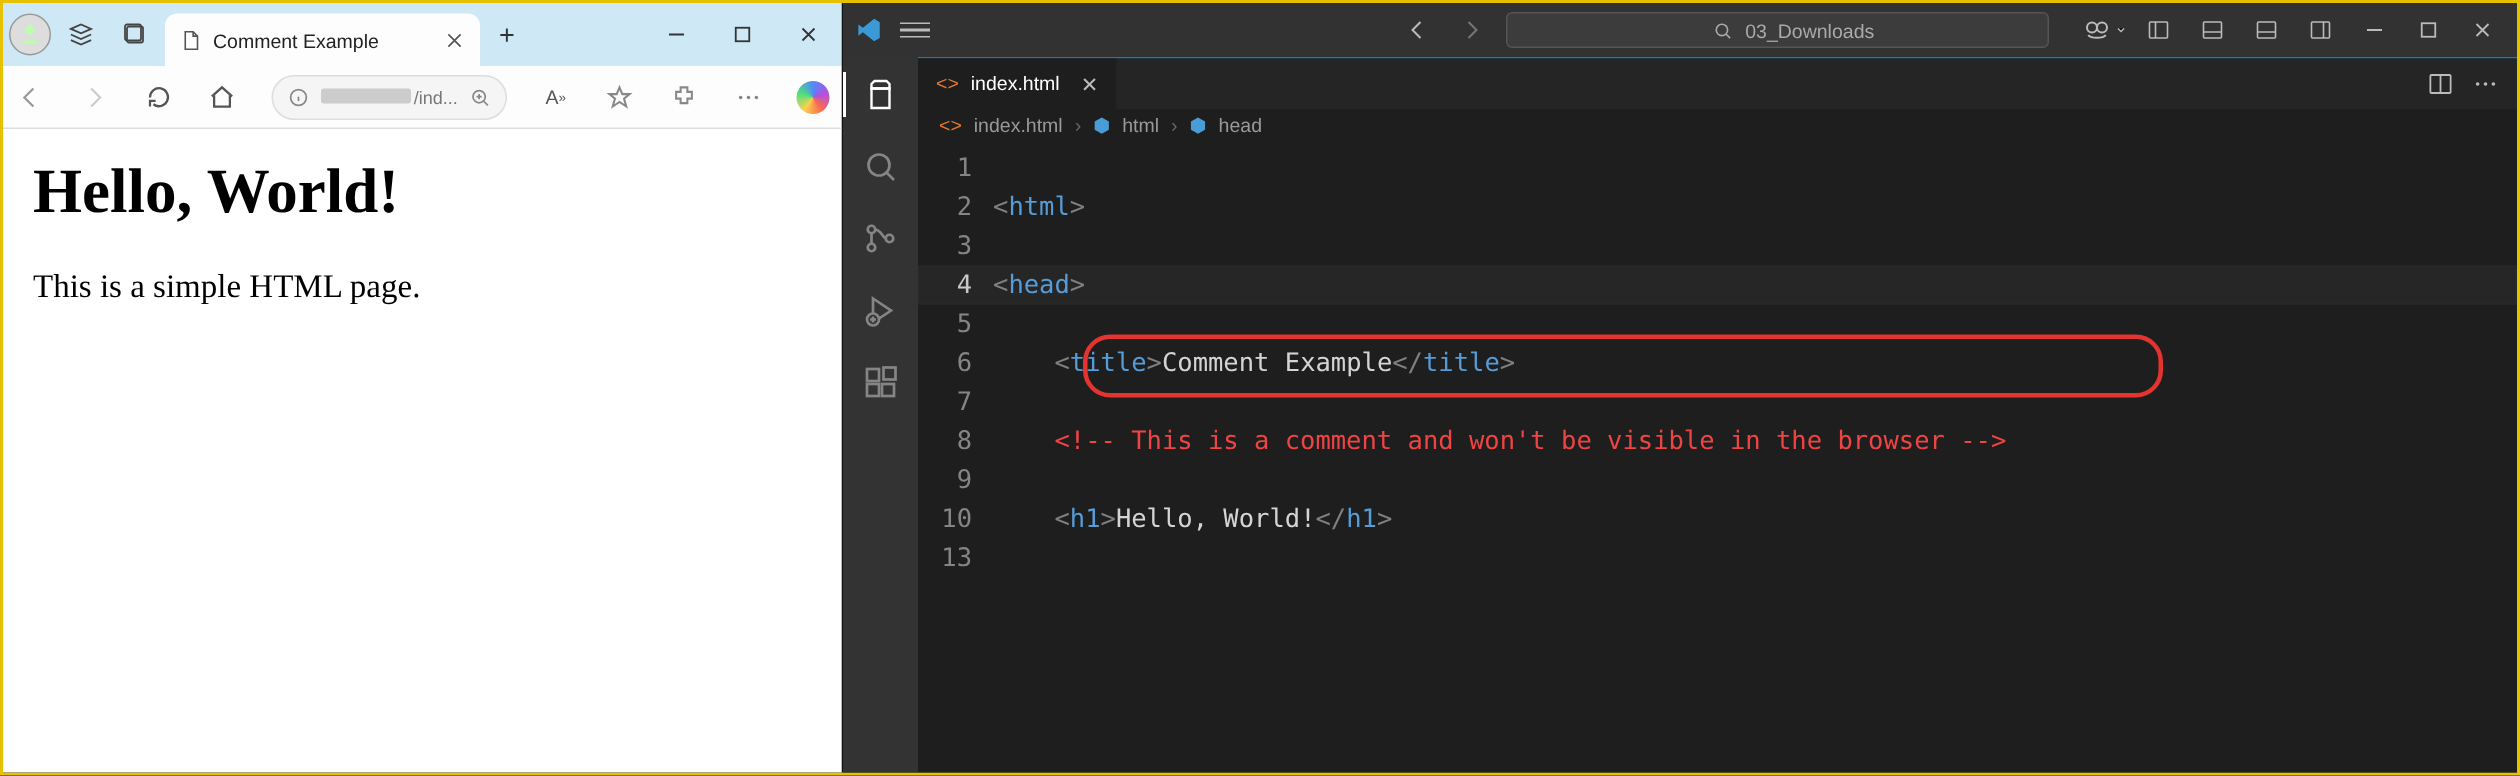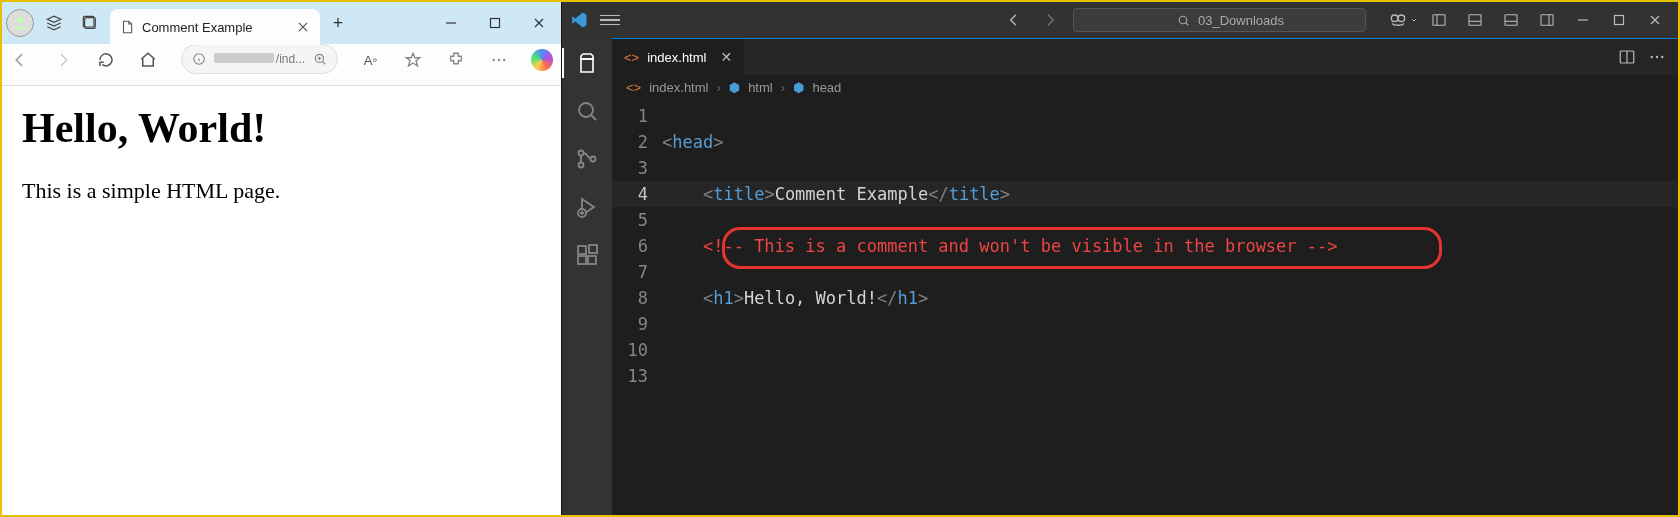--- a/index.html
+++ b/index.html
@@ -10,39 +10,39 @@
   .browser-tabs { height:42px; display:flex; align-items:center; background:#cfe8f5; padding-left:4px; gap:4px;}
   .tab-avatar{width:28px;height:28px;border-radius:50%;background:#ddd;border:1px solid #999;display:flex;align-items:center;justify-content:center;font-size:14px;color:#666;}
   .tab-btn{width:32px;height:32px;display:flex;align-items:center;justify-content:center;color:#333;border-radius:4px;}
   .tab{height:36px;background:#fdfdfd;border-radius:8px 8px 0 0;display:flex;align-items:center;padding:0 10px;gap:8px;min-width:210px;position:relative;top:4px;}
   .tab .doc{width:14px;height:14px;}
   .tab .title{font-size:13px;color:#222;flex:1;white-space:nowrap;overflow:hidden;text-overflow:ellipsis;}
   .tab .close{width:14px;height:14px;color:#555;}
   .newtab{width:28px;height:28px;display:flex;align-items:center;justify-content:center;color:#333;font-size:18px;}
   .win-controls{margin-left:auto;display:flex;}
   .win-controls .wc{width:44px;height:32px;display:flex;align-items:center;justify-content:center;color:#333;}
-  .browser-toolbar{height:42px;background:#fdfdfd;display:flex;padding:0 8px;gap:22px;border-bottom:1px solid #ddd;}
+  .browser-toolbar{height:42px;background:#fdfdfd;display:flex;align-items:center;padding:0 8px;gap:22px;border-bottom:1px solid #ddd;}
   .tb-btn{width:32px;height:32px;display:flex;align-items:center;justify-content:center;color:#666;border-radius:4px;}
   .addr{flex:1;height:30px;border:1px solid #ddd;border-radius:15px;background:#f5f5f5;display:flex;align-items:center;padding:0 10px;gap:8px;font-size:12px;color:#777;}
   .addr .url-text{flex:1;white-space:nowrap;overflow:hidden;}
   .addr .url-blur{display:inline-block;width:60px;height:10px;background:#ccc;border-radius:2px;margin-right:2px;}
   .browser-page{flex:1;background:#fff;padding:18px 20px;font-family:"Times New Roman",serif;color:#000;}
   .browser-page h1{font-size:42px;font-weight:bold;margin-bottom:26px;}
   .browser-page p{font-size:22px;}
   .copilot{width:22px;height:22px;border-radius:50%;background:conic-gradient(#4f8af9,#b44fe0,#f96a4f,#f9d24f,#4fe07b,#4f8af9);}
 
   
   .vscode{flex:1;display:flex;flex-direction:column;background:#1e1e1e;color:#ccc;font-size:13px;}
   .vs-title{height:36px;background:#323233;display:flex;align-items:center;padding:0 8px;gap:12px;}
   .vs-logo{width:18px;height:18px;}
   .vs-menu{width:20px;height:20px;display:flex;flex-direction:column;justify-content:center;gap:3px;}
   .vs-menu span{height:1.5px;background:#bbb;display:block;}
   .vs-nav{display:flex;gap:10px;margin-left:auto;align-items:center;}
   .vs-nav .arrow{width:26px;height:26px;display:flex;align-items:center;justify-content:center;color:#bbb;}
-  .vs-search{width:293px;height:24px;background:#3c3c3c;border:1px solid #555;border-radius:4px;display:flex;align-items:center;justify-content:center;gap:8px;color:#aaa;font-size:13px;padding-left:22px;}
+  .vs-search{width:362px;height:24px;background:#3c3c3c;border:1px solid #555;border-radius:4px;display:flex;align-items:center;justify-content:center;gap:8px;color:#aaa;font-size:13px;padding-left:22px;}
   .vs-title-right{display:flex;gap:6px;align-items:center;margin-left:10px;}
   .vtr{width:30px;height:26px;display:flex;align-items:center;justify-content:center;color:#bbb;}
   .vs-body{flex:1;display:flex;min-height:0;}
   .activity{width:50px;background:#333333;display:flex;flex-direction:column;align-items:center;padding-top:12px;gap:22px;}
   .activity .ai{width:26px;height:26px;display:flex;align-items:center;justify-content:center;color:#858585;}
   .activity .ai.active{color:#fff;position:relative;}
   .activity .ai.active::before{content:"";position:absolute;left:-12px;top:-2px;bottom:-2px;width:2px;background:#fff;}
   .editor-area{flex:1;display:flex;flex-direction:column;min-width:0;border-top:1px solid #007fd4;}
   .tabbar{height:36px;background:#252526;display:flex;align-items:stretch;}
   .ed-tab{background:#1e1e1e;display:flex;align-items:center;padding:0 12px;gap:8px;color:#fff;border-right:1px solid #252526;}
@@ -343,20 +343,21 @@
             <div class="cur">4</div>
             <div>5</div>
             <div>6</div>
             <div>7</div>
             <div>8</div>
             <div>9</div>
             <div>10</div>
             <div>13</div>
         </div>
         <div class="lines">
+<div><span class="tk-br">&lt;</span><span class="tk-tag">html</span><span class="tk-br">&gt;</span></div>
 <div><span class="tk-br">&lt;</span><span class="tk-tag">head</span><span class="tk-br">&gt;</span></div>
 <div>    <span class="tk-br">&lt;</span><span class="tk-tag">title</span><span class="tk-br">&gt;</span><span class="tk-txt">Comment Example</span><span class="tk-br">&lt;/</span><span class="tk-tag">title</span><span class="tk-br">&gt;</span></div>
 <div>    <span class="tk-cmt">&lt;!-- This is a comment and won't be visible in the browser --&gt;</span></div>
 <div>    <span class="tk-br">&lt;</span><span class="tk-tag">h1</span><span class="tk-br">&gt;</span><span class="tk-txt">Hello, World!</span><span class="tk-br">&lt;/</span><span class="tk-tag">h1</span><span class="tk-br">&gt;</span></div>
 
 
 
           <div class="annot" style="top:124px;left:60px;width:720px;height:42px;"></div>
         </div>
       </div>

